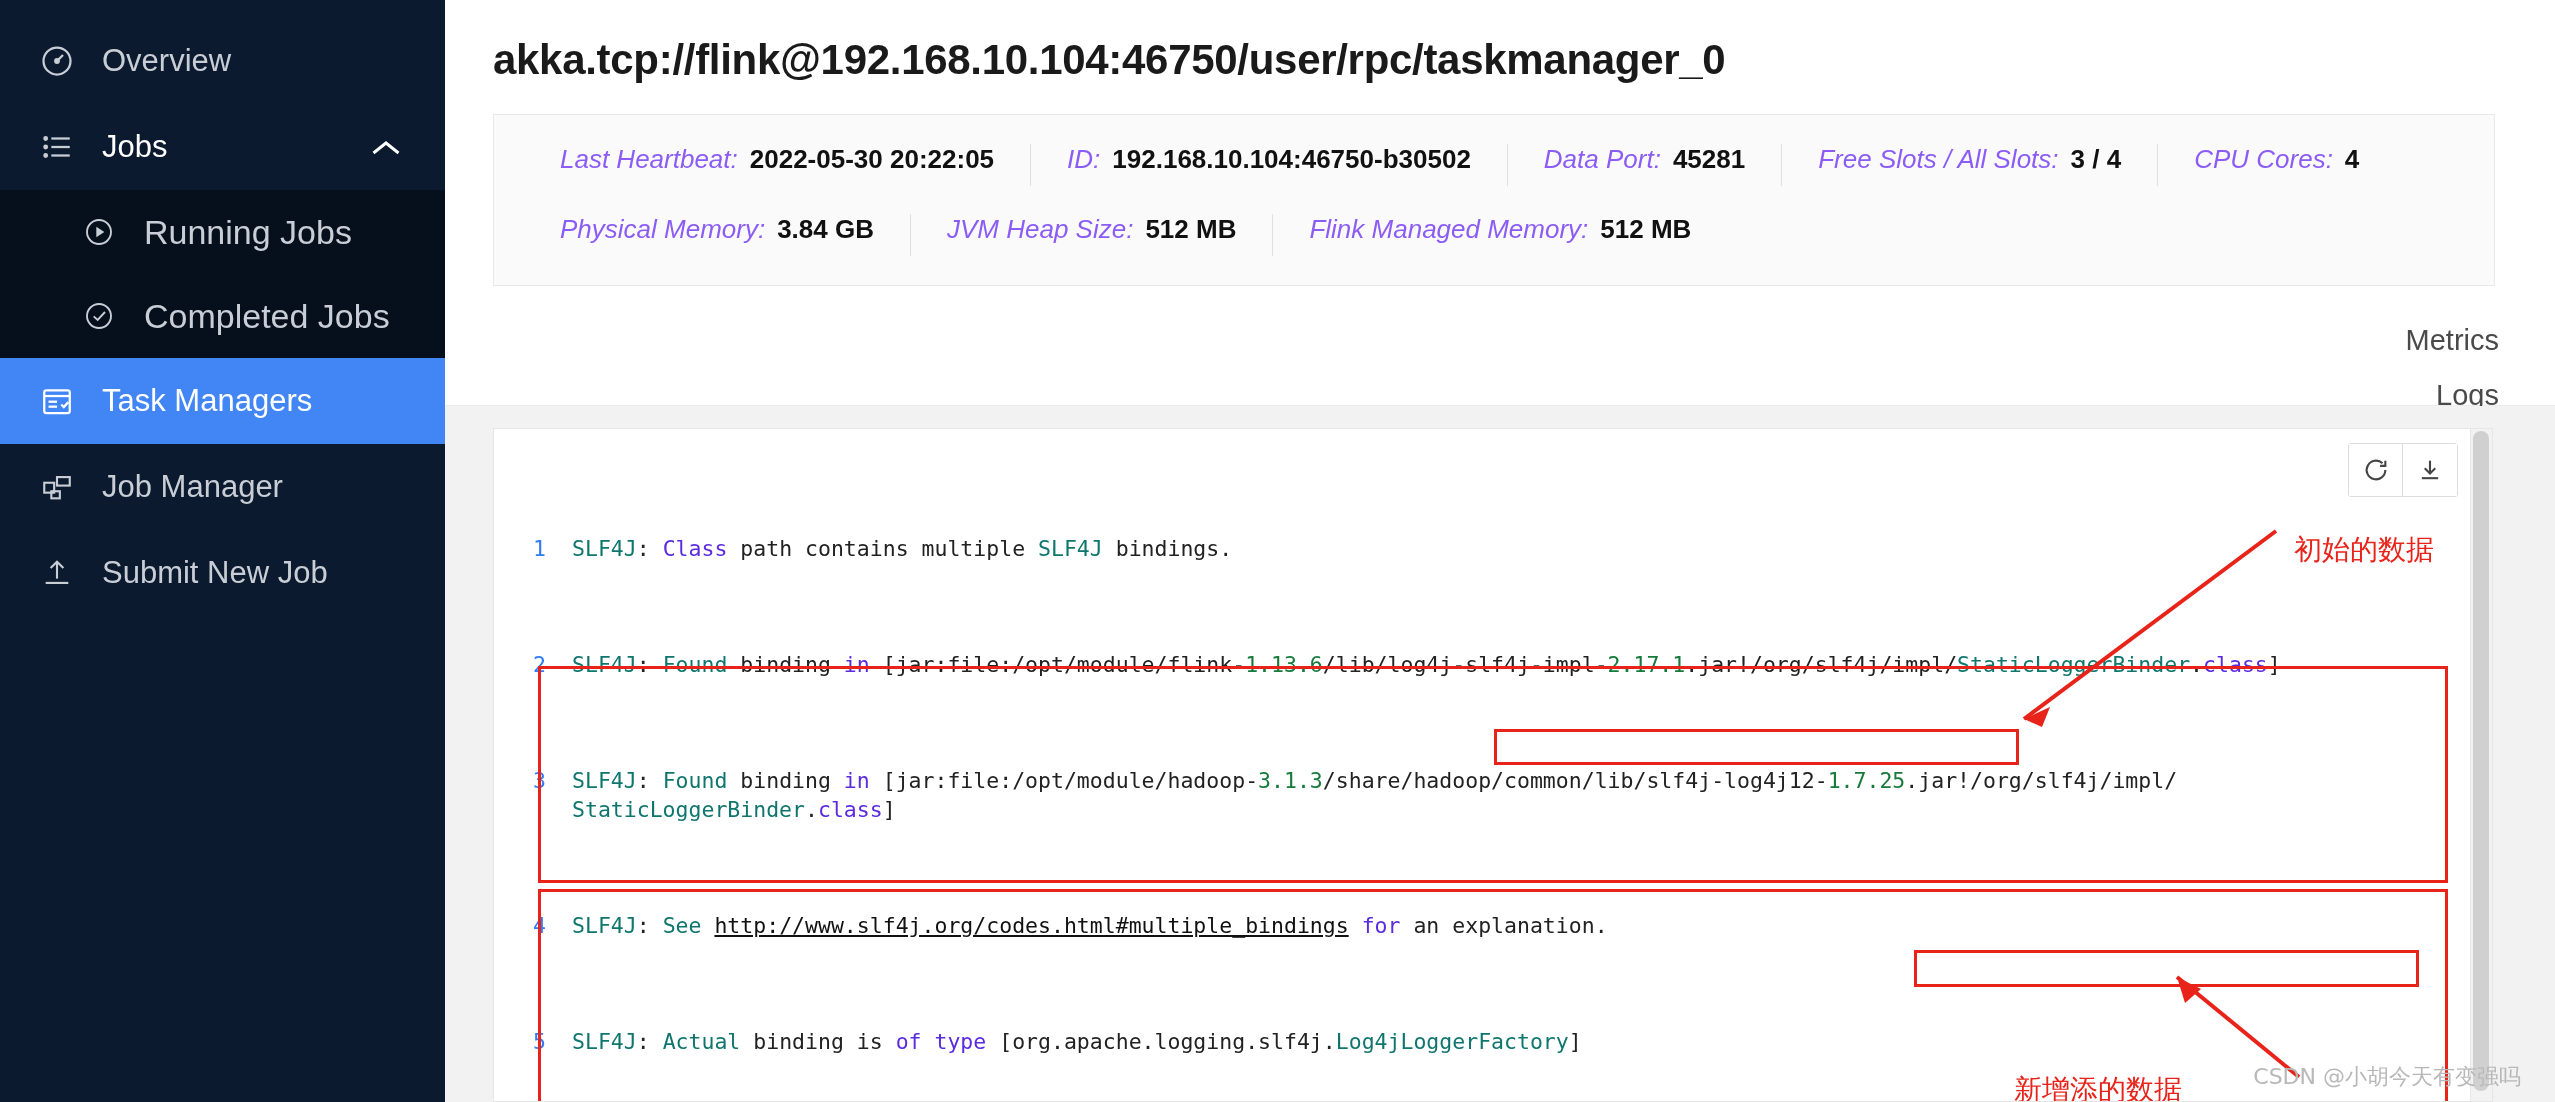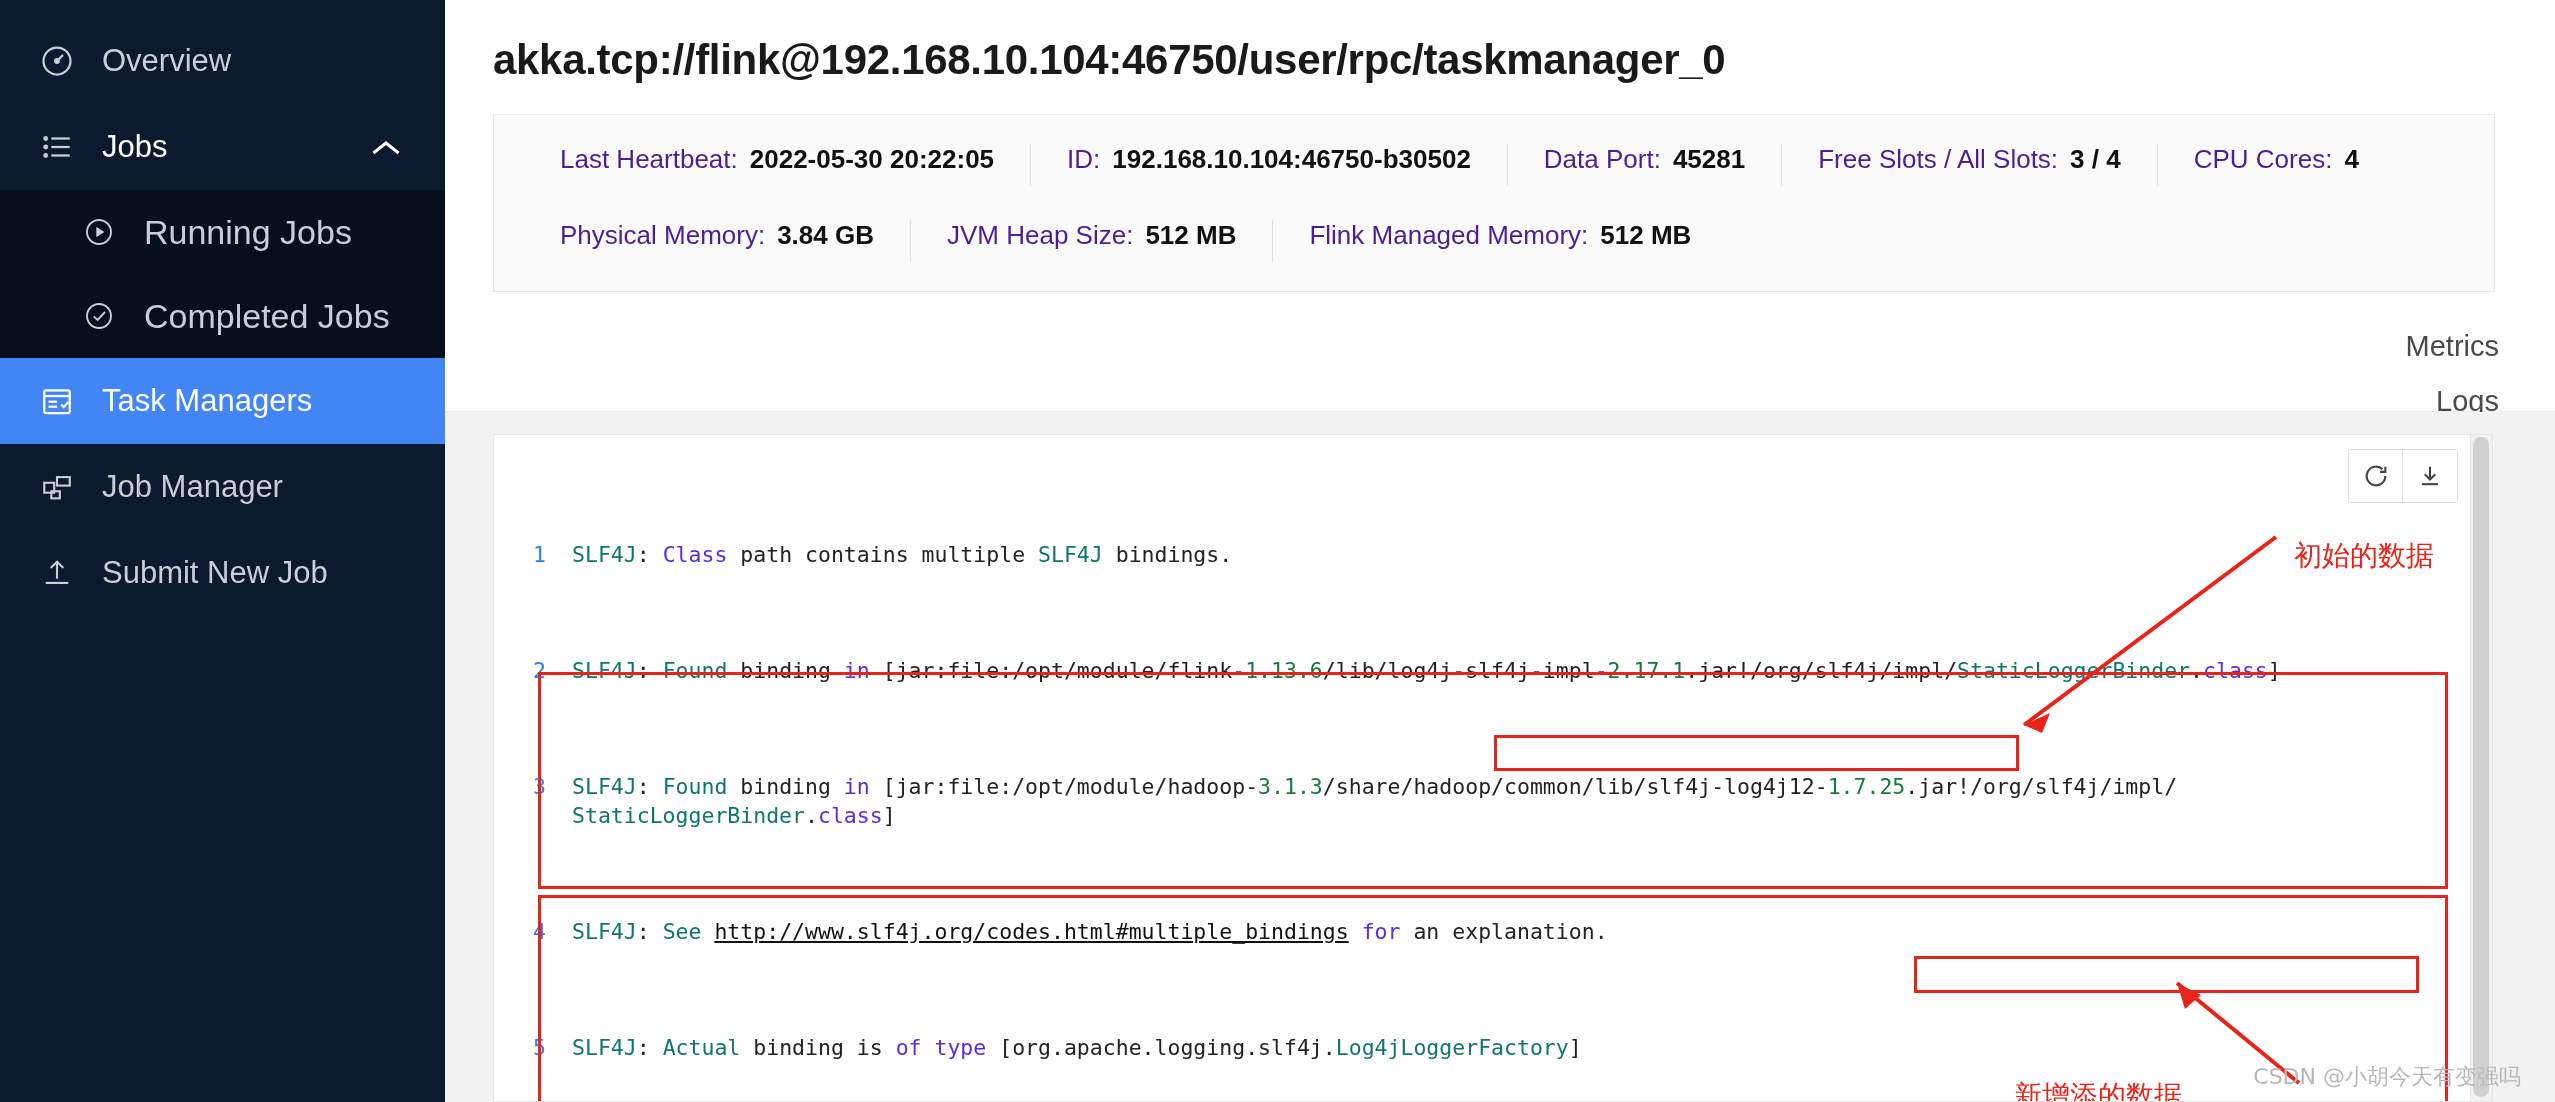--- a/index.html
+++ b/index.html
@@ -68,21 +68,21 @@
     height: 52px;
   }
   .stat {
     display: flex; align-items: baseline;
     padding: 0 36px;
     white-space: nowrap;
     border-right: 1px solid #e0e0e0;
     height: 42px;
   }
   .stat:last-child { border-right: none; }
-  .stat .k { font-size: 26px; color: #4c1d95; margin-right: 12px; }
+  .stat .k { font-size: 26px; color: #8b5cf6; margin-right: 12px; font-style: italic; }
   .stat .v { font-size: 26px; color: #111; font-weight: bold; }
 
   
   .tabs {
     display: flex; align-items: flex-end;
     padding: 0 0 0 48px;
     margin-top: 38px;
     height: 82px;
     border-bottom: 1px solid #ececec;
     flex-direction: column;
@@ -320,21 +320,21 @@
         </div>
         <div class="stat">
           <span class="k">Free Slots / All Slots:</span>
           <span class="v">3 / 4</span>
         </div>
         <div class="stat">
           <span class="k">CPU Cores:</span>
           <span class="v">4</span>
         </div>
       </div>
-      <div class="stats-row" style="margin-top:24px;">
+      <div class="stats-row" style="margin-top:18px;">
         <div class="stat">
           <span class="k">Physical Memory:</span>
           <span class="v">3.84 GB</span>
         </div>
         <div class="stat">
           <span class="k">JVM Heap Size:</span>
           <span class="v">512 MB</span>
         </div>
         <div class="stat">
           <span class="k">Flink Managed Memory:</span>

